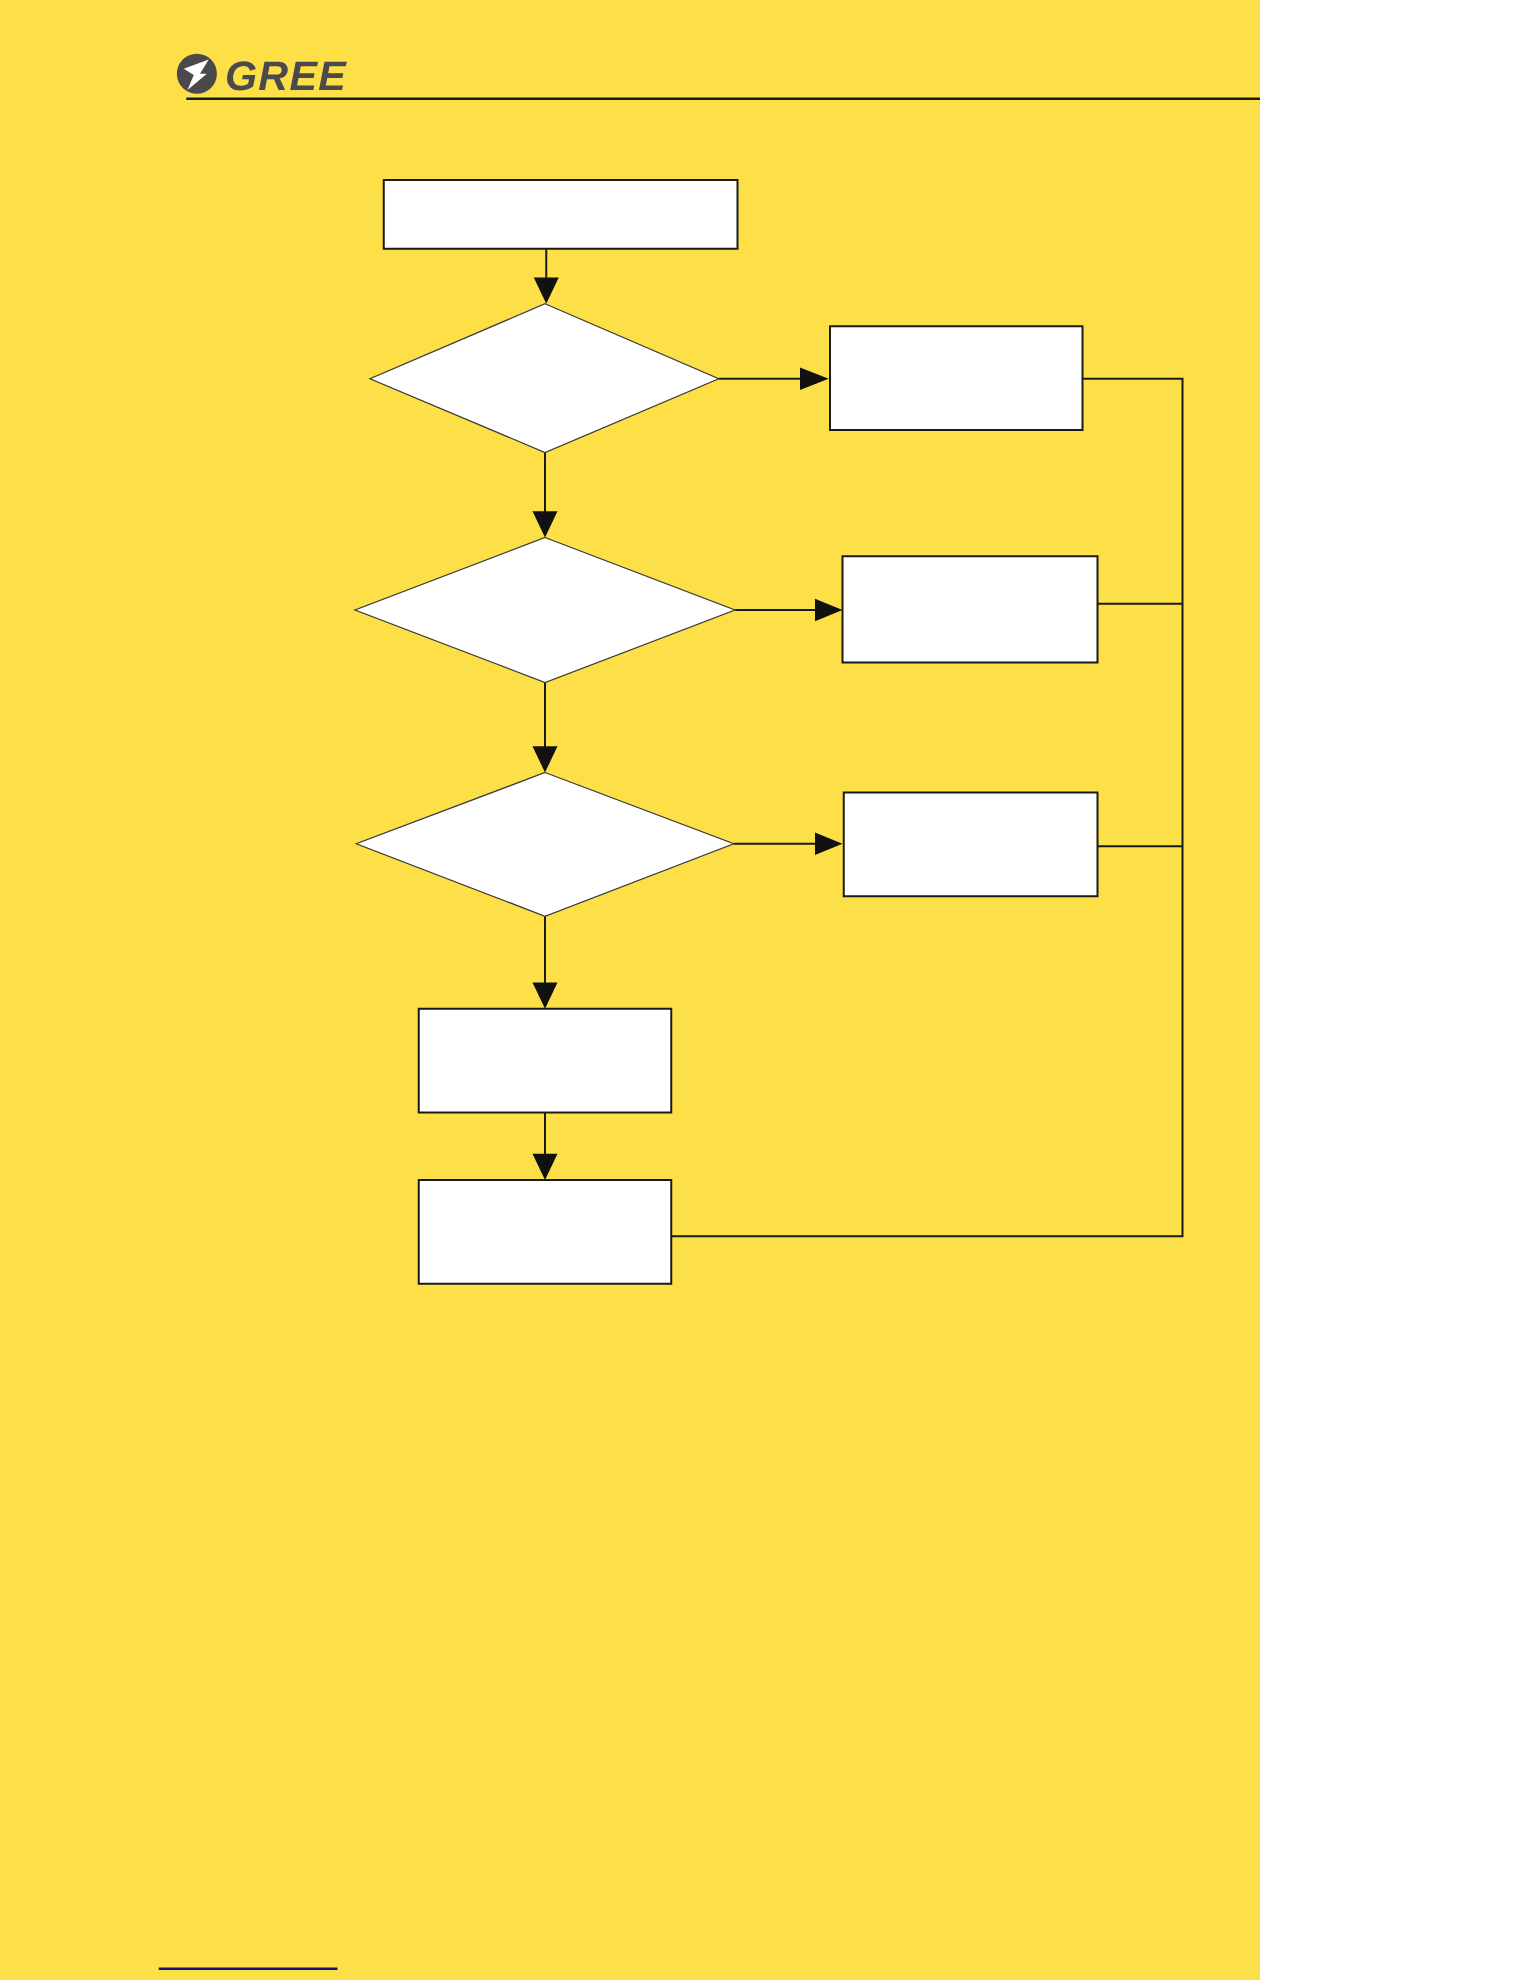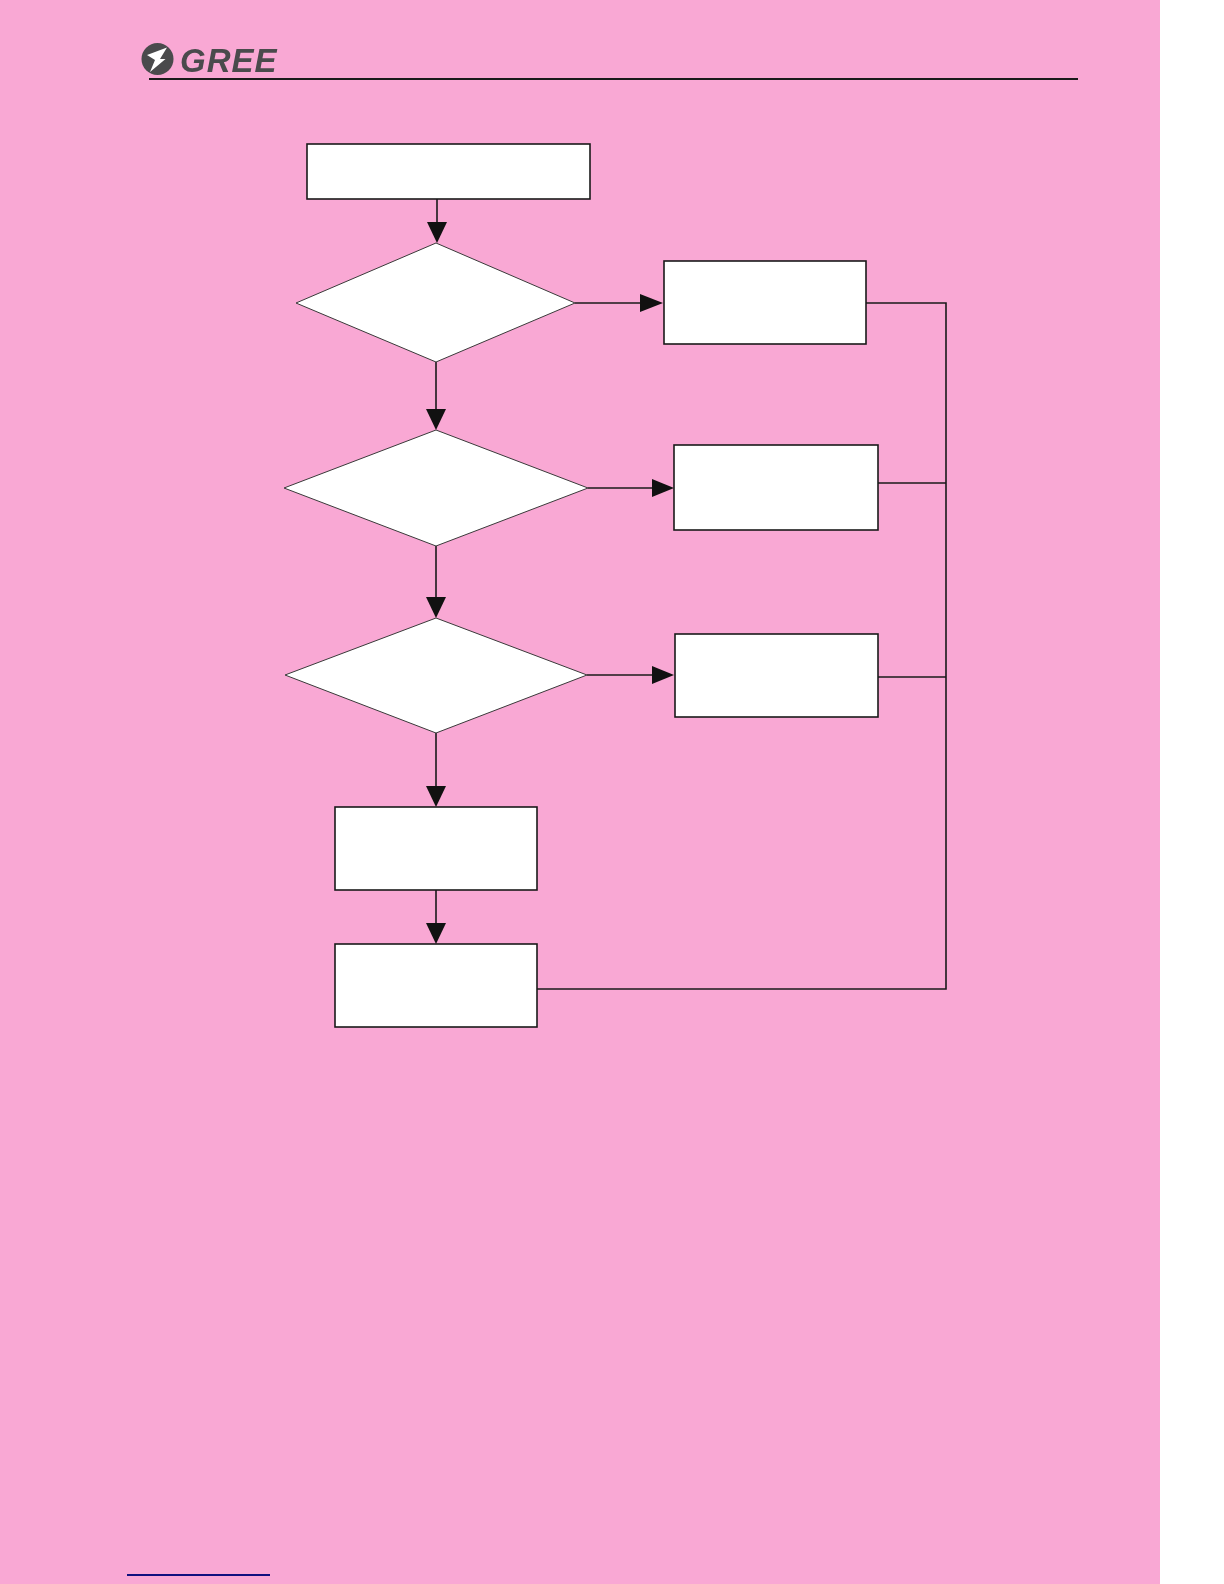--- a/index.html
+++ b/index.html
@@ -1,20 +1,20 @@
 <!DOCTYPE html>
 <html><head>
 <meta charset="utf-8">
 <style>
   html, body { margin: 0; padding: 0; background: #ffffff; }
   .page {
     position: relative;
-    width: 1160px;
+    width: 1008px;
     height: 1584px;
-    background: #f9a8d4;
+    background: #fde047;
     overflow: hidden;
     font-family: "Liberation Sans", sans-serif;
   }
   .logo {
     position: absolute;
     left: 140px;
     top: 40px;
     width: 150px;
     height: 42px;
   }

